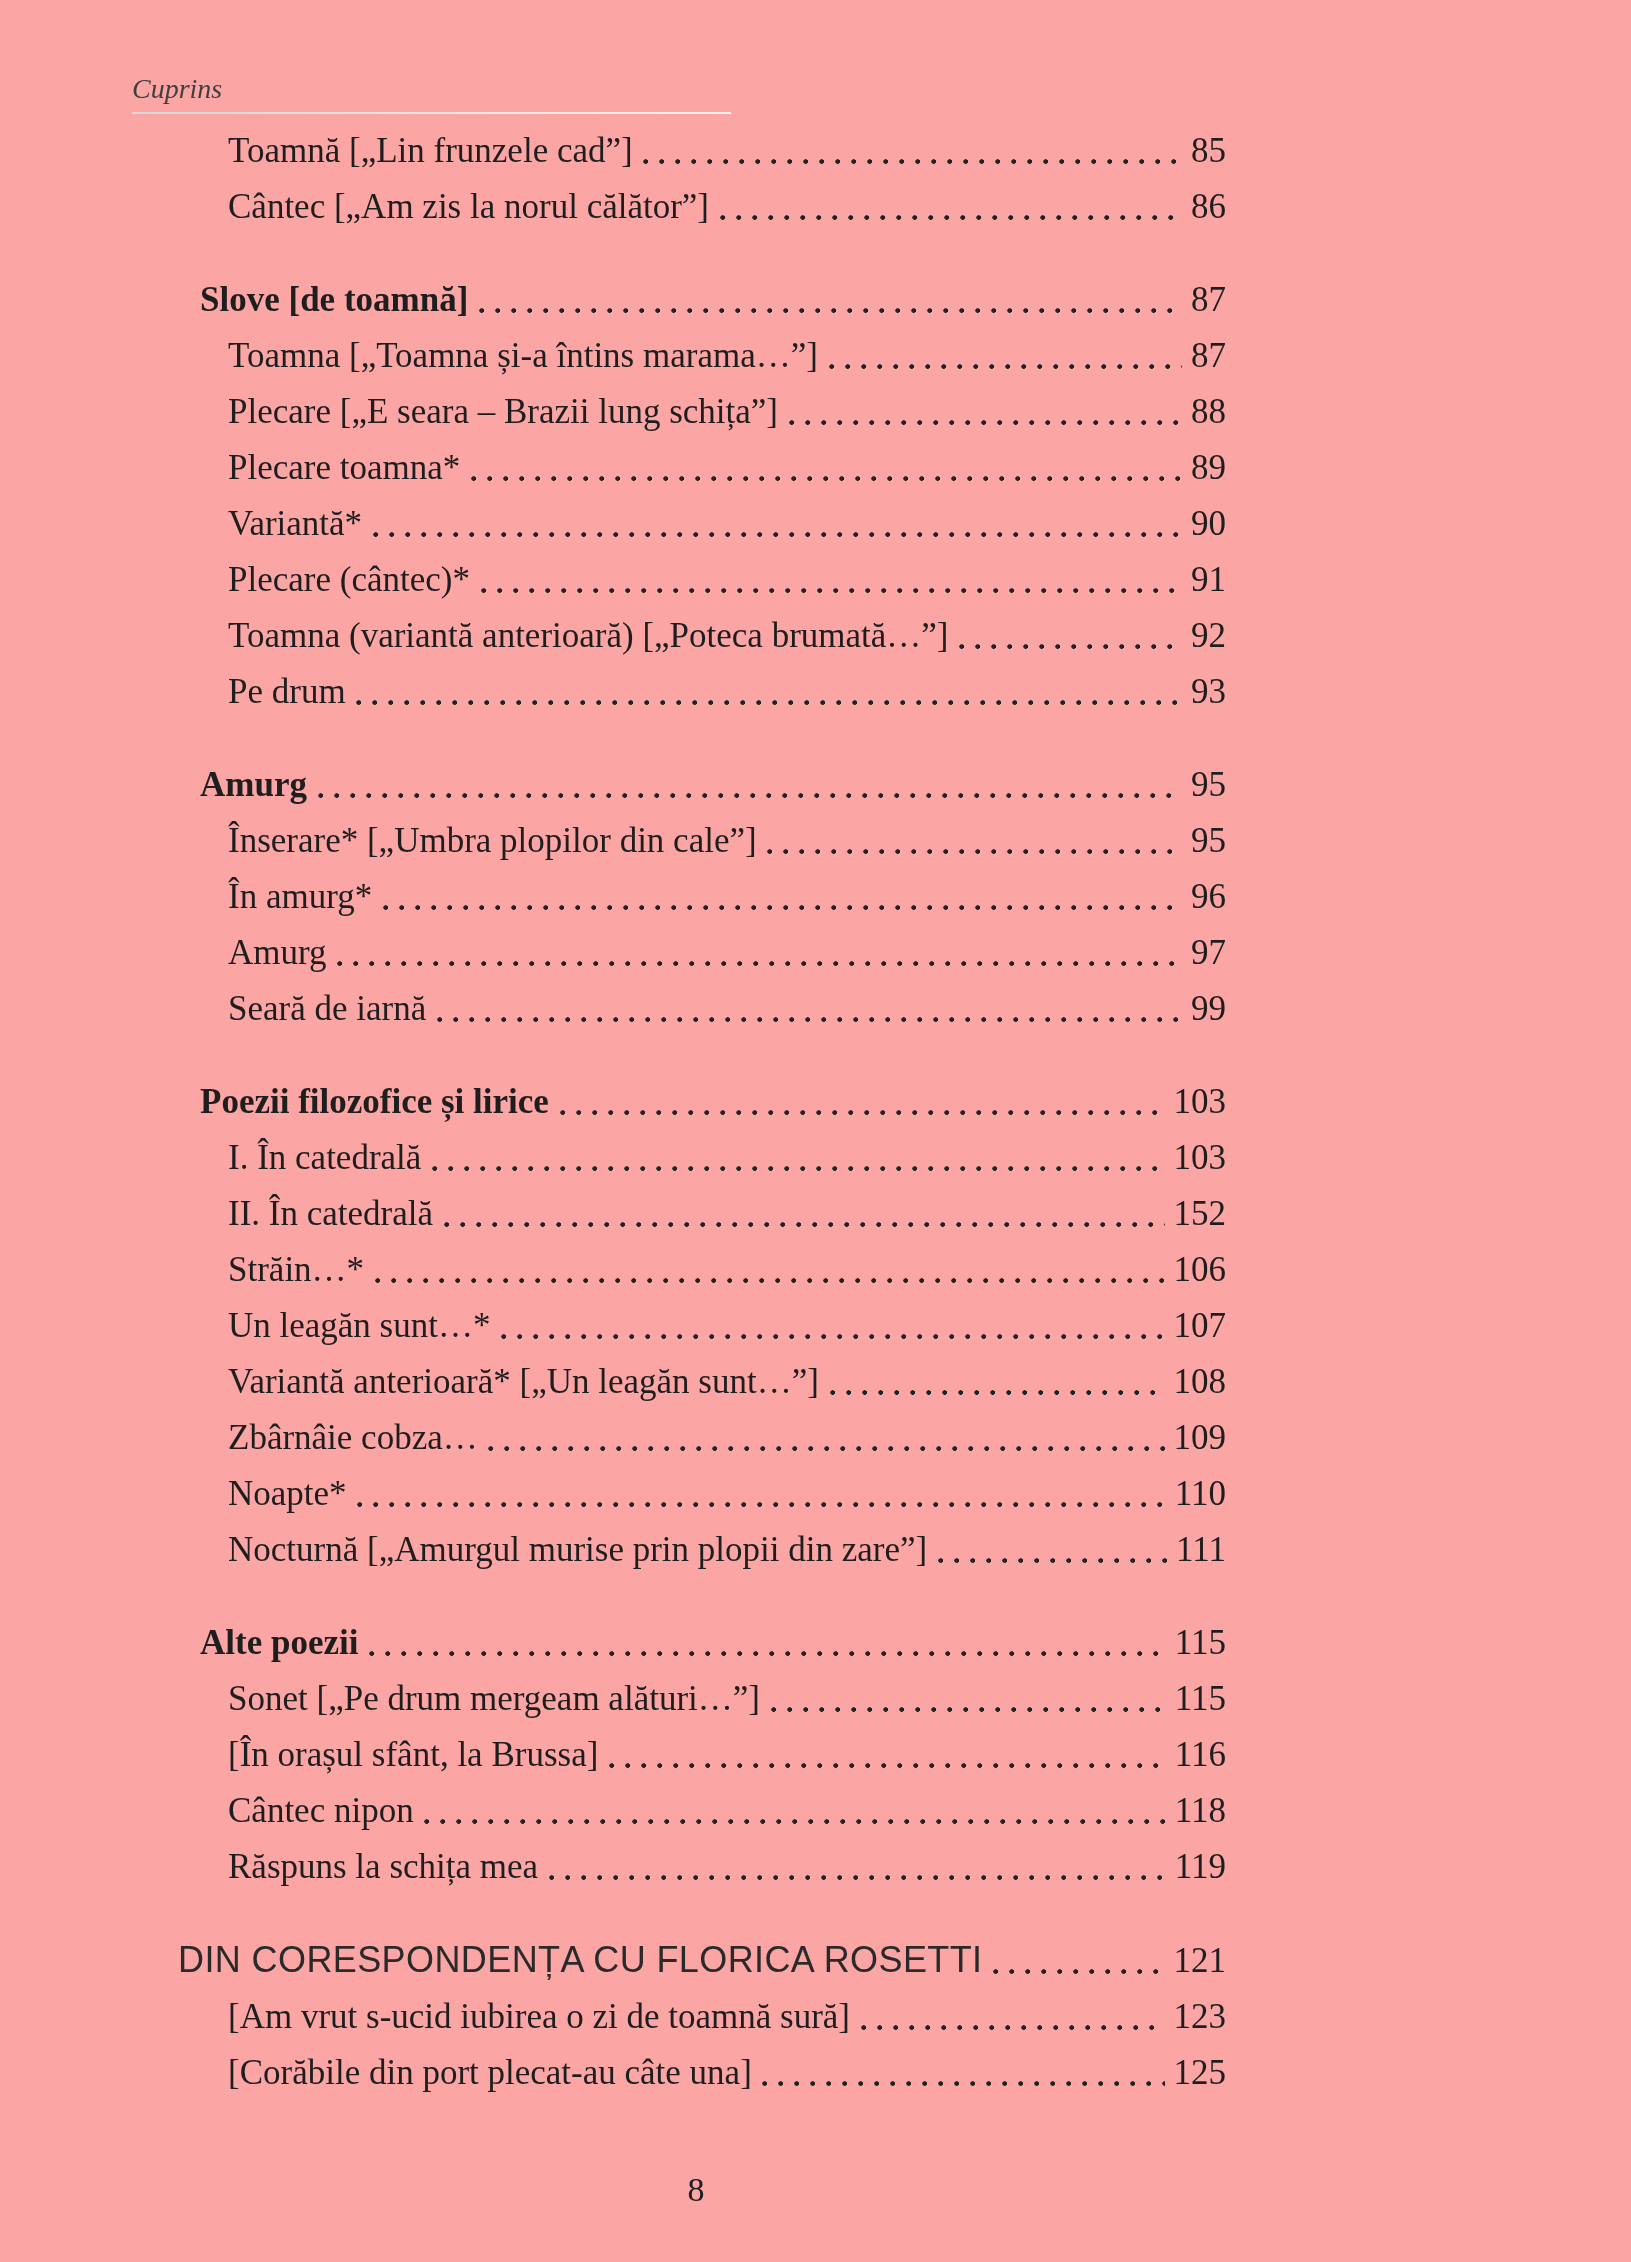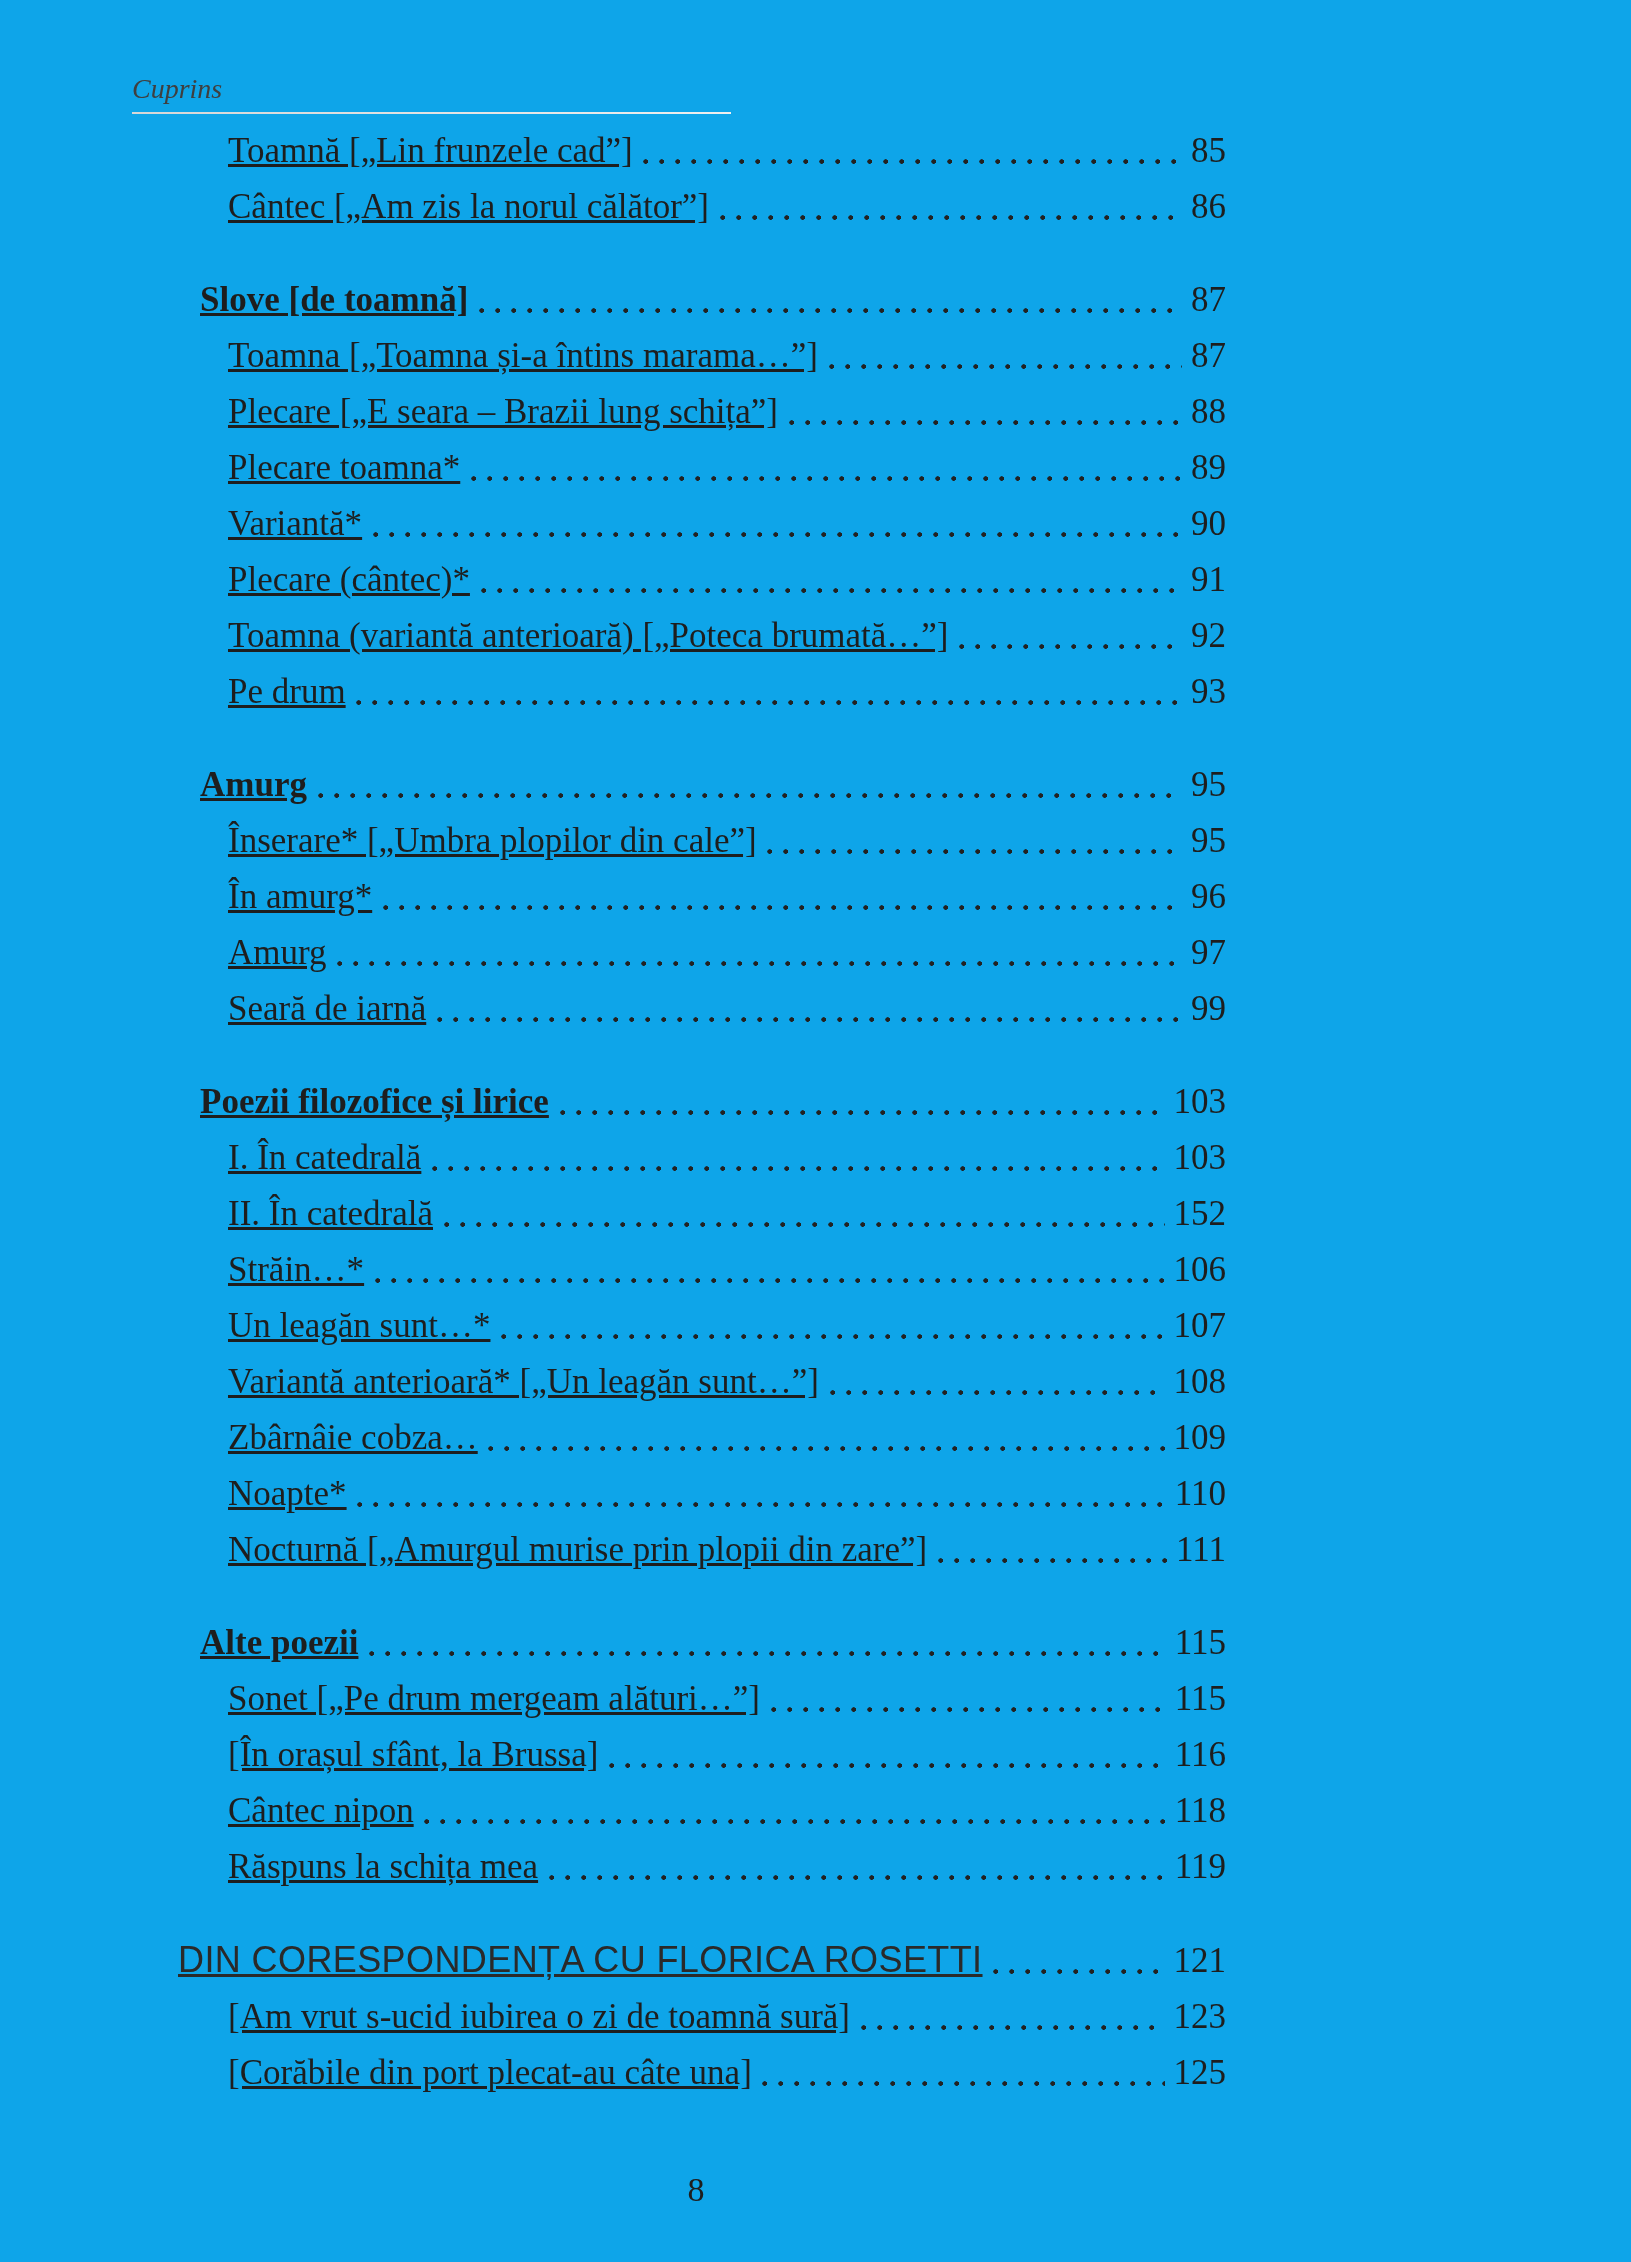--- a/index.html
+++ b/index.html
@@ -8,21 +8,21 @@
     width: 1632px;
     height: 2263px;
     font-family: "Liberation Serif", "DejaVu Serif", serif;
     color: #1e1e1e;
     position: relative;
     overflow: hidden;
   }
   .page {
     position: absolute;
     inset: 0;
-    background: #0ea5e9;
+    background: #fca5a5;
   }
   .running-header {
     position: absolute;
     top: 73px;
     left: 132px;
     font-style: italic;
     font-size: 28px;
     color: #3f3f3f;
   }
   .header-rule {
@@ -52,21 +52,20 @@
   .entry.chapter { margin-left: 12px; margin-top: 37px; }
   .entry.chapter .label {
     font-family: "Liberation Sans", "DejaVu Sans", sans-serif;
     font-size: 36px;
     letter-spacing: 0.4px;
     color: #2a2a2a;
   }
   .label {
     white-space: nowrap;
     flex: 0 1 auto;
-    text-decoration: underline;
   }
   .leader {
     flex: 1 1 auto;
     min-width: 9px;
     align-self: flex-end;
     height: 5.3px;
     margin: 0 9px 15px 10.7px;
     background-image: radial-gradient(circle at 2.7px 2.7px, #222222 2.1px, transparent 2.7px);
     background-size: 16px 5.3px;
     background-repeat: repeat-x;

